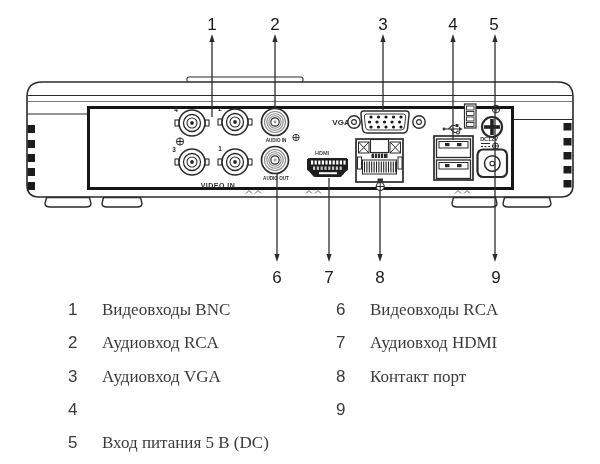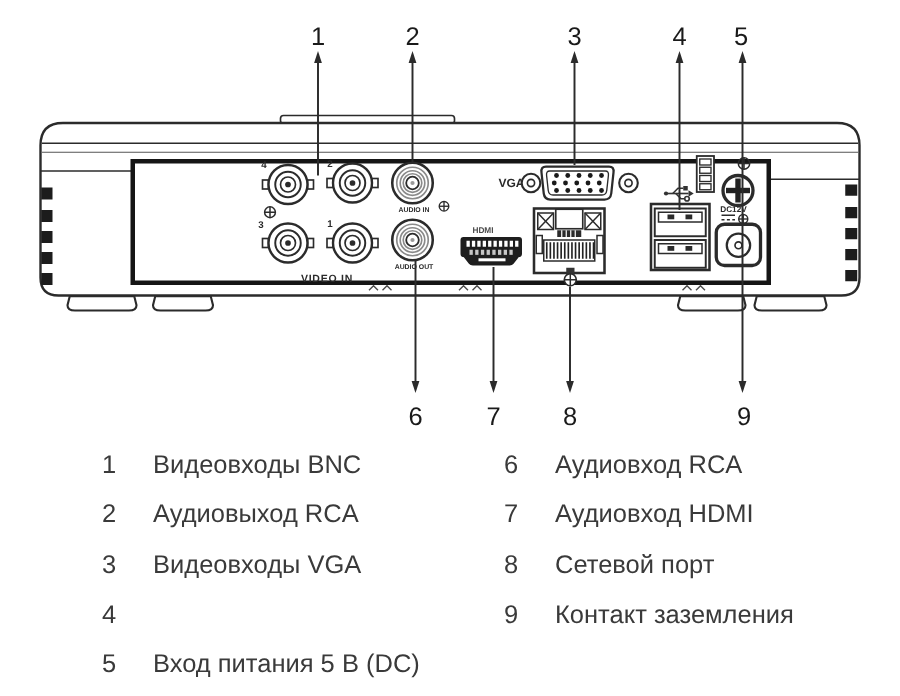--- a/index.html
+++ b/index.html
@@ -6,21 +6,21 @@
   .stage{
     position:relative;width:600px;height:464px;background:#ffffff;
     font-family:"Liberation Sans",sans-serif;overflow:hidden;
   }
   svg text{font-family:"Liberation Sans",sans-serif;}
   .legend-row{
     position:absolute;display:flex;align-items:flex-start;
     font-size:17px;color:#3a3a3a;line-height:22px;white-space:nowrap;
   }
   .legend-row .num{display:inline-block;width:34px;flex:0 0 34px;}
-  .legend-row .label{display:inline-block;}
+  .legend-row .label{display:inline-block;font-family:Liberation Serif, serif;}
 </style>
 </head>
 <body>
 
 <div class="stage">
 
   <svg width="600" height="300" viewBox="0 0 600 300">
 
     <g stroke="#2b2b2b" fill="none" stroke-width="1.6">
 
@@ -351,44 +351,43 @@
   </svg>
 
   
   <div>
     <div class="legend-row" style="left:68px;top:299px">
       <span class="num">1</span>
       <span class="label">Видеовходы BNC</span>
     </div>
     <div class="legend-row" style="left:68px;top:332px">
       <span class="num">2</span>
-      <span class="label">Аудиовыход RCA</span>
+      <span class="label">Аудиовход RCA</span>
     </div>
     <div class="legend-row" style="left:68px;top:366px">
       <span class="num">3</span>
-      <span class="label">Видеовходы VGA</span>
+      <span class="label">Аудиовход VGA</span>
     </div>
     <div class="legend-row" style="left:68px;top:399px">
       <span class="num">4</span>
     </div>
     <div class="legend-row" style="left:68px;top:432px">
       <span class="num">5</span>
       <span class="label">Вход питания 5 В (DC)</span>
     </div>
     <div class="legend-row" style="left:336px;top:299px">
       <span class="num">6</span>
-      <span class="label">Аудиовход RCA</span>
+      <span class="label">Видеовходы RCA</span>
     </div>
     <div class="legend-row" style="left:336px;top:332px">
       <span class="num">7</span>
       <span class="label">Аудиовход HDMI</span>
     </div>
     <div class="legend-row" style="left:336px;top:366px">
       <span class="num">8</span>
-      <span class="label">Сетевой порт</span>
+      <span class="label">Контакт порт</span>
     </div>
     <div class="legend-row" style="left:336px;top:399px">
       <span class="num">9</span>
-      <span class="label">Контакт заземления</span>
     </div>
   </div>
 
 </div>
 
 </body></html>

